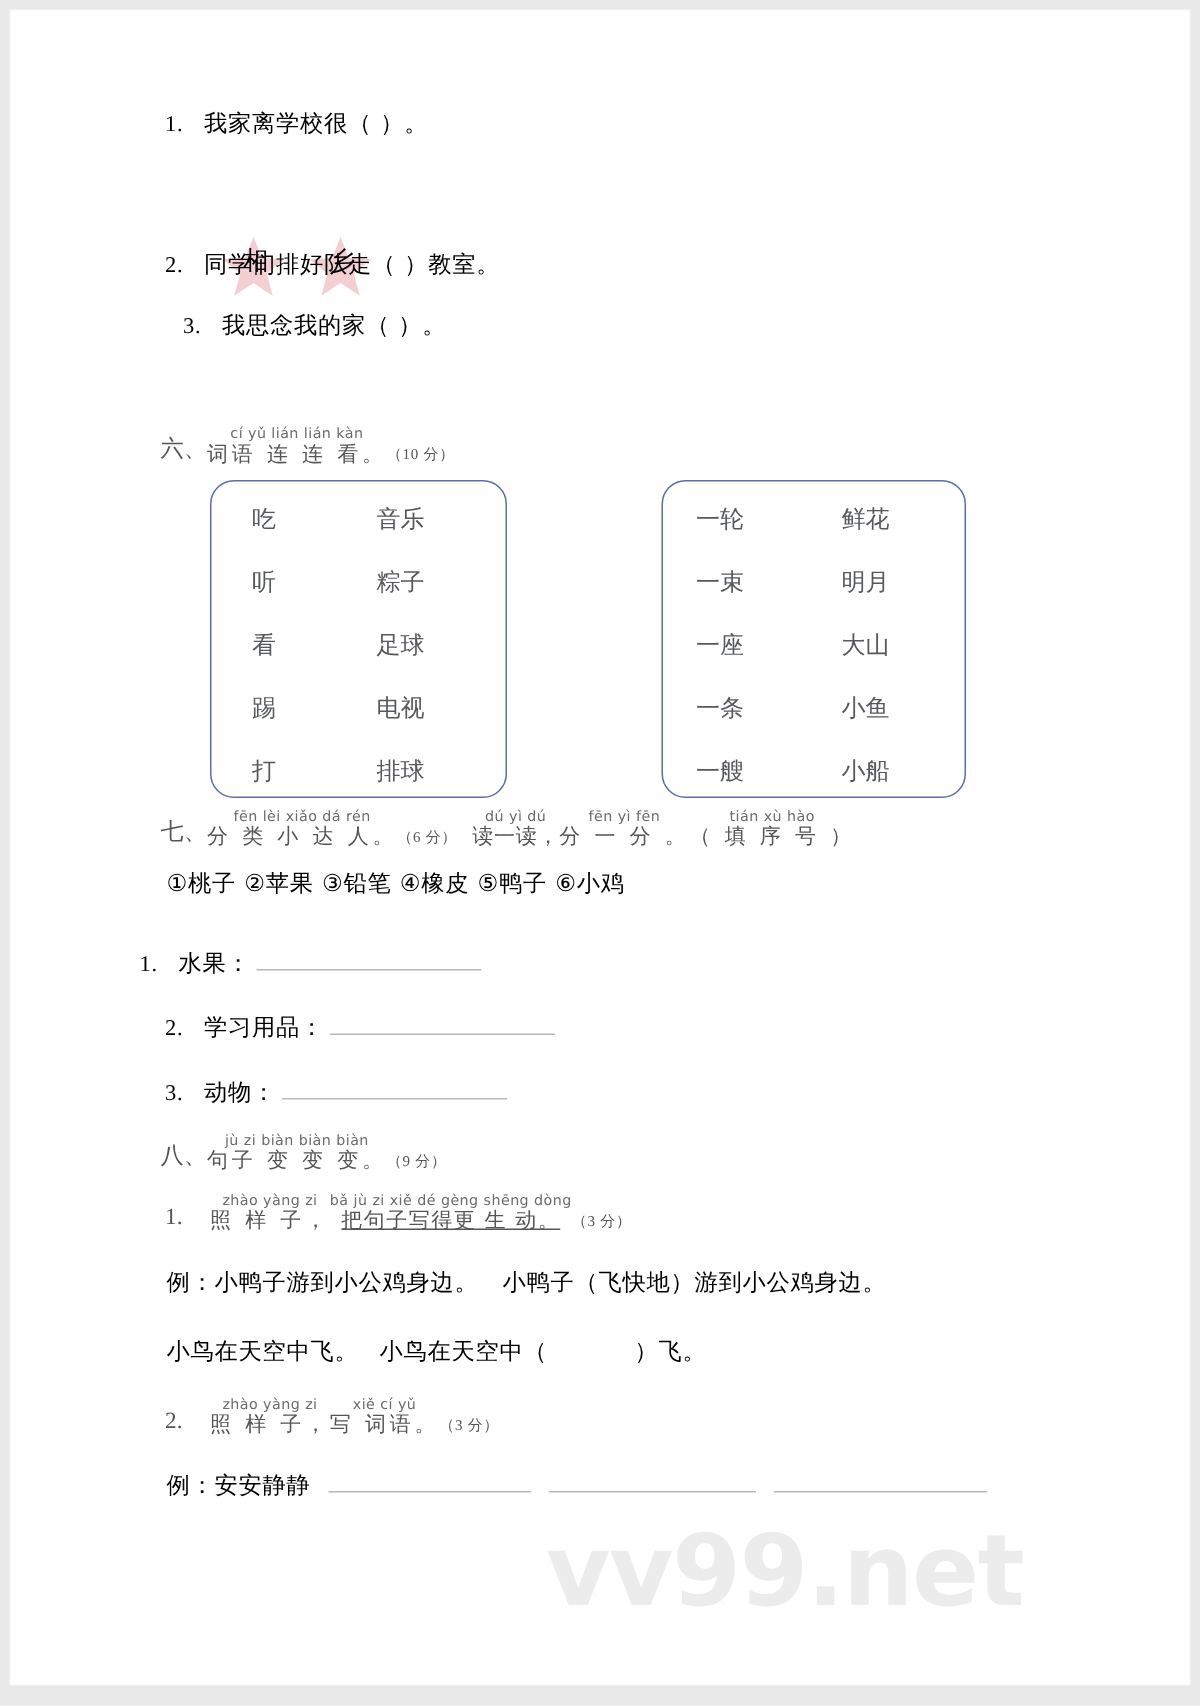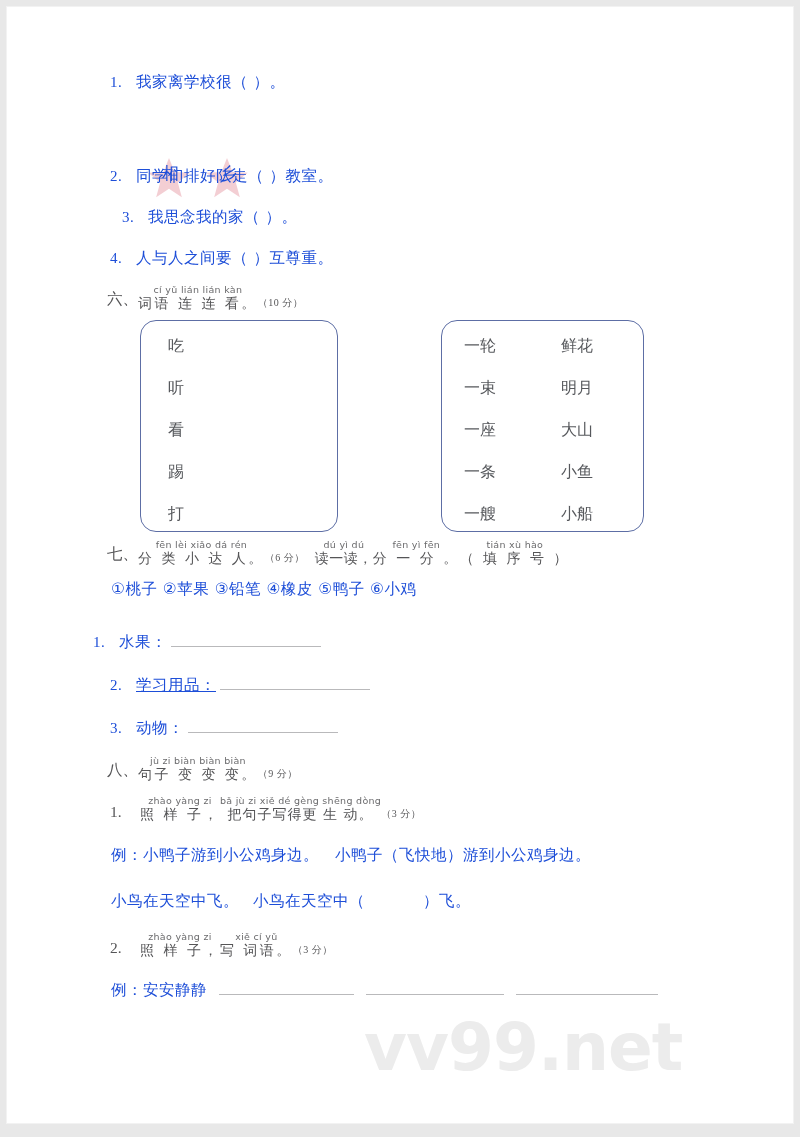--- a/index.html
+++ b/index.html
@@ -29,21 +29,21 @@
     width: 786px;
     height: 1116px;
     color: #4a4a4a;
   }
 
   
   .row {
     position: absolute;
     white-space: nowrap;
     font-size: 15.5px;
-    color: #1d4ed8;
+    color: #000000;
     letter-spacing: 0.5px;
   }
   .num {
     display: inline-block;
     width: 26px;
     font-family: "Liberation Serif", serif;
     font-size: 15px;
   }
   .cn { font-family: "DejaVu Sans", "Liberation Sans", sans-serif; }
 
@@ -161,36 +161,40 @@
   <div class="row" style="left:103px; top:113px;margin-top:46px;">
     <span class="num">2.</span><span class="cn">同学们排好队走（   ）教室。</span>
   </div>
 
   <div class="row" style="left:155px; top:155px; font-size:17px; letter-spacing:0;">相</div>
   <div class="row" style="left:213px; top:155px; font-size:17px; letter-spacing:0;">乡</div>
 
   <div class="row" style="left:103px; top:200px;margin-left:12px;">
     <span class="num">3.</span><span class="cn">我思念我的家（      ）。</span>
   </div>
-  <div class="row" style="left:103px; top:241px;">
-    <span class="num">4.</span><span class="cn">人与人之间要（      ）互尊重。</span>
-  </div>
 
   <div class="hdr" style="left:100px; top:278px;">
     <span class="lead cn">六、</span><span class="ruby"><span class="py">cí yǔ lián lián kàn</span><span class="base">词语 连 连 看。</span></span><span class="tail">（10 分）</span>
   </div>
 
   <div class="match-box" style="left:133px; top:313px; width:198px; height:212px;">
     <div class="match-col" style="left:27px;">
       <div class="match-cell">吃</div>
       <div class="match-cell">听</div>
       <div class="match-cell">看</div>
       <div class="match-cell">踢</div>
       <div class="match-cell">打</div>
     </div>
+    <div class="match-col" style="left:110px;">
+      <div class="match-cell">音乐</div>
+      <div class="match-cell">粽子</div>
+      <div class="match-cell">足球</div>
+      <div class="match-cell">电视</div>
+      <div class="match-cell">排球</div>
+    </div>
   </div>
 
   <div class="match-box" style="left:434px; top:313px; width:203px; height:212px;">
     <div class="match-col" style="left:119px;">
       <div class="match-cell">鲜花</div>
       <div class="match-cell">明月</div>
       <div class="match-cell">大山</div>
       <div class="match-cell">小鱼</div>
       <div class="match-cell">小船</div>
     </div>
@@ -205,33 +209,33 @@
 
   <div class="hdr" style="left:100px; top:533px;">
     <span class="lead cn">七、</span><span class="ruby"><span class="py">fēn lèi xiǎo dá rén</span><span class="base">分 类 小 达 人。</span></span><span class="tail" style="margin-right:10px;">（6 分）</span><span class="ruby"><span class="py">dú yì dú</span><span class="base" style="letter-spacing:0.5px;">读一读，</span></span><span class="ruby"><span class="py">fēn yì fēn</span><span class="base">分 一 分 。</span></span><span class="ruby"><span class="py">tián xù hào</span><span class="base">（ 填 序 号 ）</span></span>
   </div>
 
   <div class="row cn" style="left:104px; top:572px; font-size:15.5px; letter-spacing:0.5px;">①桃子 ②苹果 ③铅笔 ④橡皮 ⑤鸭子 ⑥小鸡</div>
 
   <div class="row" style="left:86px; top:625px;">
     <span class="num">1.</span><span class="cn">水果：</span><span class="blank" style="width:150px; margin-left:4px;"></span>
   </div>
-  <div class="row" style="left:103px; top:668px;text-decoration:underline;">
+  <div class="row" style="left:103px; top:668px;">
     <span class="num">2.</span><span class="cn">学习用品：</span><span class="blank" style="width:150px; margin-left:4px;"></span>
   </div>
   <div class="row" style="left:103px; top:711px;">
     <span class="num">3.</span><span class="cn">动物：</span><span class="blank" style="width:150px; margin-left:4px;"></span>
   </div>
 
   <div class="hdr" style="left:100px; top:749px;">
     <span class="lead cn">八、</span><span class="ruby"><span class="py">jù zi biàn biàn biàn</span><span class="base">句子 变 变 变。</span></span><span class="tail">（9 分）</span>
   </div>
 
   <div class="hdr" style="left:103px; top:789px;">
-    <span class="lead" style="width:30px; display:inline-block;">1.</span><span class="ruby"><span class="py">zhào yàng zi</span><span class="base">照 样 子，</span></span><span class="ruby"><span class="py">bǎ jù zi xiě dé gèng shēng dòng</span><span class="base" style="letter-spacing:1px;">把句子写得更 生 动。</span></span><span class="tail">（3 分）</span>
+    <span class="lead" style="width:30px; display:inline-block;">1.</span><span class="ruby"><span class="py">zhào yàng zi</span><span class="base">照 样 子，</span></span><span class="ruby"><span class="py">bǎ jù zi xiě dé gèng shēng dòng</span><span class="base" style="letter-spacing:1px;text-decoration:underline;">把句子写得更 生 动。</span></span><span class="tail">（3 分）</span>
   </div>
 
   <div class="row" style="left:104px; top:884px;">
     <span class="cn">小鸟在天空中飞。</span><span style="display:inline-block; width:14px;"></span><span class="cn">小鸟在天空中（</span><span style="display:inline-block; width:58px;"></span><span class="cn">）飞。</span>
   </div>
 
   <div class="row cn" style="left:104px; top:838px; font-size:15.5px;">例：小鸭子游到小公鸡身边。　小鸭子（飞快地）游到小公鸡身边。</div>
 
   <div class="hdr" style="left:103px; top:925px;">
     <span class="lead" style="width:30px; display:inline-block;">2.</span><span class="ruby"><span class="py">zhào yàng zi</span><span class="base">照 样 子，</span></span><span class="ruby"><span class="py">xiě cí yǔ</span><span class="base">写 词语。</span></span><span class="tail">（3 分）</span>

